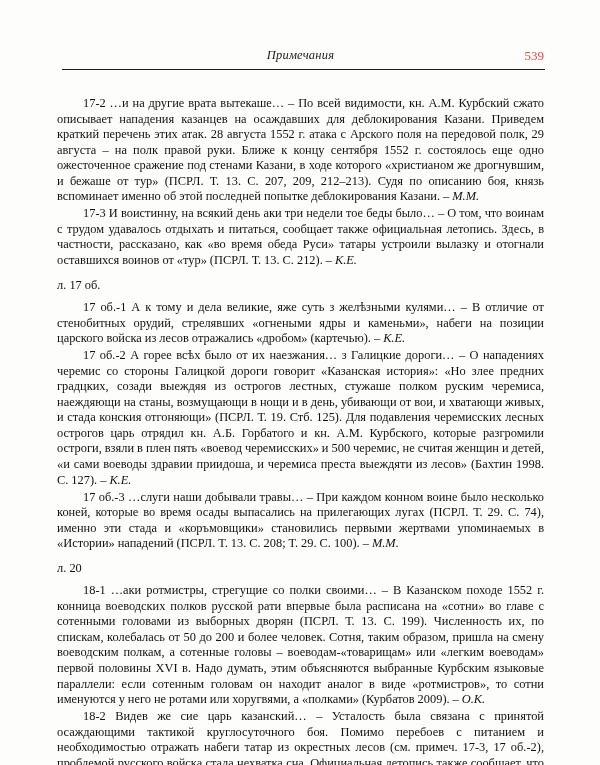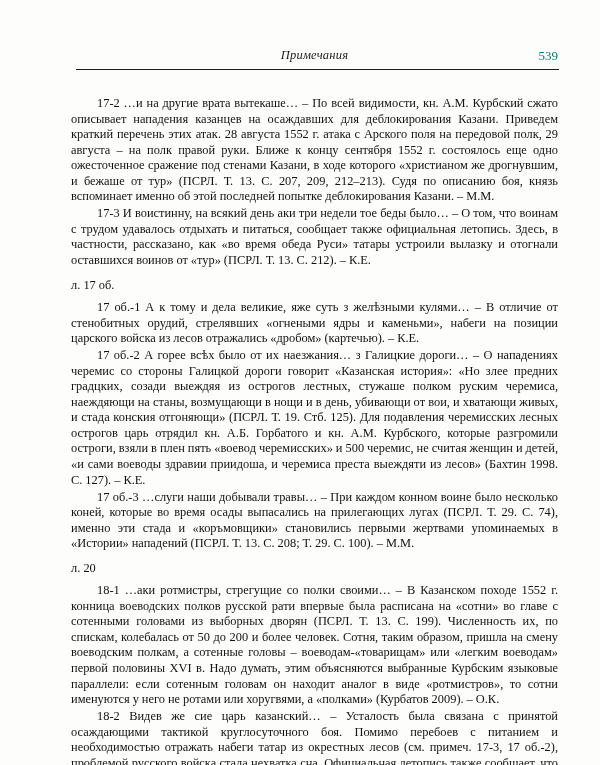--- a/index.html
+++ b/index.html
@@ -15,21 +15,20 @@
     overflow: hidden;
     font-family: "Liberation Serif", "DejaVu Serif", serif;
     color: #121212;
   }
   .page-inner {
     position: absolute;
     left: 57px;
     top: 0;
     width: 487px;
     height: 645px;
-    margin-left: 14px;
   }
   
   .running-head {
     position: relative;
     height: 38px;
     margin-top: 48px;
   }
   .running-head-title {
     position: absolute;
     left: 0;
@@ -39,21 +38,21 @@
     font-style: italic;
     font-size: 12.5px;
     letter-spacing: 0.2px;
     color: #1a1a1a;
   }
   .running-head-folio {
     position: absolute;
     right: 0;
     top: 0;
     font-size: 13px;
-    color: #0f766e;
+    color: #ef4444;
   }
   .head-rule {
     position: absolute;
     left: 5px;
     right: -1px;
     top: 21px;
     border-top: 1.6px solid #1d1d1d;
   }
   
   .body {
@@ -65,20 +64,21 @@
     text-align: justify;
     text-indent: 26px;
     margin: 0 0 1.5px 0;
     hyphens: manual;
     word-spacing: -0.1px;
   }
   .note.gap-before { margin-top: 8px; }
   .lemma {
   }
   .sig {
+    font-style: italic;
   }
   .folio-heading {
     font-size: 12.4px;
     text-indent: 0;
     margin: 9px 0 7px 0;
     line-height: 15.5px;
   }
   .note-num { font-style: normal; }
 </style>
 </head>

